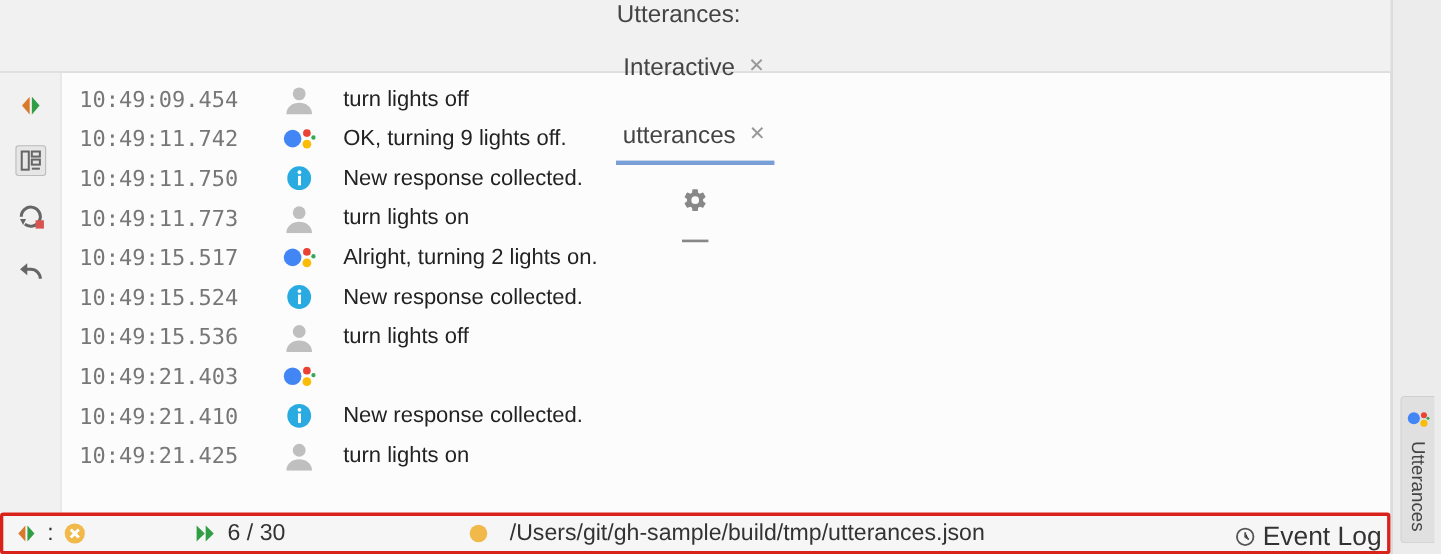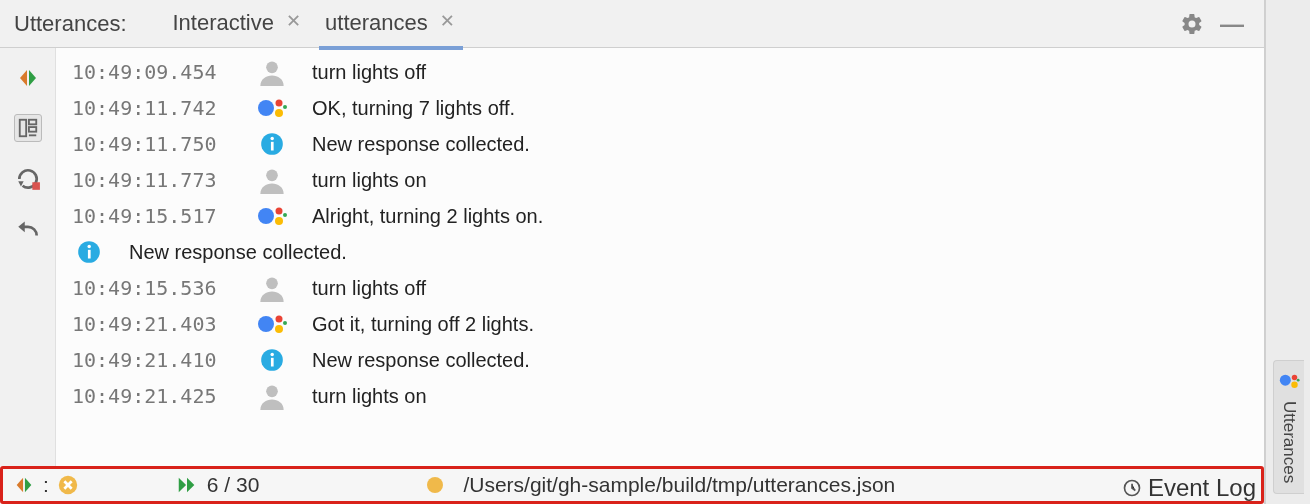--- a/index.html
+++ b/index.html
@@ -1,19 +1,19 @@
 <!DOCTYPE html>
 <html><head>
 <meta charset="utf-8">
 <style>
   * { box-sizing: border-box; margin: 0; padding: 0; }
   html, body { width: 1310px; height: 504px; overflow: hidden; font-family: -apple-system, "Segoe UI", Arial, sans-serif; background: #f6f6f6; }
   .wrap { display: flex; width: 100%; height: 100%; }
   .main { flex: 1; display: flex; flex-direction: column; border-right: 1px solid #cfcfcf; background: #fcfcfc; }
-  .tabbar { display: flex; align-items: center; height: 48px; border-bottom: 1px solid #cfcfcf; padding: 0 14px; gap: 10px; background: #f1f1f1; }
+  .tabbar { display: flex; align-items: center; height: 66px; border-bottom: 1px solid #cfcfcf; padding: 0 14px; gap: 10px; background: #f1f1f1; flex-direction: column; }
   .tab-title { font-size: 22px; color: #444; margin-right: 30px; }
   .tab { display: flex; align-items: flex-start; gap: 10px; font-size: 22px; color: #444; padding: 12px 6px 10px 6px; border-bottom: 4px solid transparent; }
   .tab.active { border-bottom-color: #7a9fd6; }
   .tab-close { font-size: 18px; color: #999; cursor: pointer; padding: 0 2px; }
   .tabbar-spacer { flex: 1; }
   .gear { color: #888; }
   .minimize { font-size: 24px; font-weight: bold; color: #888; padding: 0 6px; }
   .content { flex: 1; display: flex; overflow: hidden; }
   .sidebar { width: 56px; display: flex; flex-direction: column; align-items: center; padding-top: 18px; gap: 24px; border-right: 1px solid #e0e0e0; background: #f1f1f1; }
   .log { flex: 1; overflow: hidden; padding: 6px 0 0 16px; }
@@ -100,21 +100,21 @@
           <div class="row">
             <span class="ts">10:49:11.742</span>
             <span class="icon-col">
               <svg width="30" height="28" viewBox="0 0 30 24">
                 <circle cx="9" cy="12" r="8" fill="#4285f4"></circle>
                 <circle cx="22" cy="7" r="3.5" fill="#ea4335"></circle>
                 <circle cx="22" cy="17" r="4" fill="#fbbc05"></circle>
                 <circle cx="28" cy="11" r="2" fill="#34a853"></circle>
               </svg>
             </span>
-            <span class="msg">OK, turning 7 lights off.</span>
+            <span class="msg">OK, turning 9 lights off.</span>
           </div>
           <div class="row">
             <span class="ts">10:49:11.750</span>
             <span class="icon-col">
               <svg width="26" height="26" viewBox="0 0 24 24">
                 <circle cx="12" cy="12" r="10" fill="#29abe2"></circle>
                 <rect x="11" y="10" width="2.5" height="8" fill="#fff"></rect>
                 <circle cx="12.2" cy="7" r="1.6" fill="#fff"></circle>
               </svg>
             </span>
@@ -136,20 +136,21 @@
               <svg width="30" height="28" viewBox="0 0 30 24">
                 <circle cx="9" cy="12" r="8" fill="#4285f4"></circle>
                 <circle cx="22" cy="7" r="3.5" fill="#ea4335"></circle>
                 <circle cx="22" cy="17" r="4" fill="#fbbc05"></circle>
                 <circle cx="28" cy="11" r="2" fill="#34a853"></circle>
               </svg>
             </span>
             <span class="msg">Alright, turning 2 lights on.</span>
           </div>
           <div class="row">
+            <span class="ts">10:49:15.524</span>
             <span class="icon-col">
               <svg width="26" height="26" viewBox="0 0 24 24">
                 <circle cx="12" cy="12" r="10" fill="#29abe2"></circle>
                 <rect x="11" y="10" width="2.5" height="8" fill="#fff"></rect>
                 <circle cx="12.2" cy="7" r="1.6" fill="#fff"></circle>
               </svg>
             </span>
             <span class="msg">New response collected.</span>
           </div>
           <div class="row">
@@ -165,21 +166,20 @@
           <div class="row">
             <span class="ts">10:49:21.403</span>
             <span class="icon-col">
               <svg width="30" height="28" viewBox="0 0 30 24">
                 <circle cx="9" cy="12" r="8" fill="#4285f4"></circle>
                 <circle cx="22" cy="7" r="3.5" fill="#ea4335"></circle>
                 <circle cx="22" cy="17" r="4" fill="#fbbc05"></circle>
                 <circle cx="28" cy="11" r="2" fill="#34a853"></circle>
               </svg>
             </span>
-            <span class="msg">Got it, turning off 2 lights.</span>
           </div>
           <div class="row">
             <span class="ts">10:49:21.410</span>
             <span class="icon-col">
               <svg width="26" height="26" viewBox="0 0 24 24">
                 <circle cx="12" cy="12" r="10" fill="#29abe2"></circle>
                 <rect x="11" y="10" width="2.5" height="8" fill="#fff"></rect>
                 <circle cx="12.2" cy="7" r="1.6" fill="#fff"></circle>
               </svg>
             </span>

